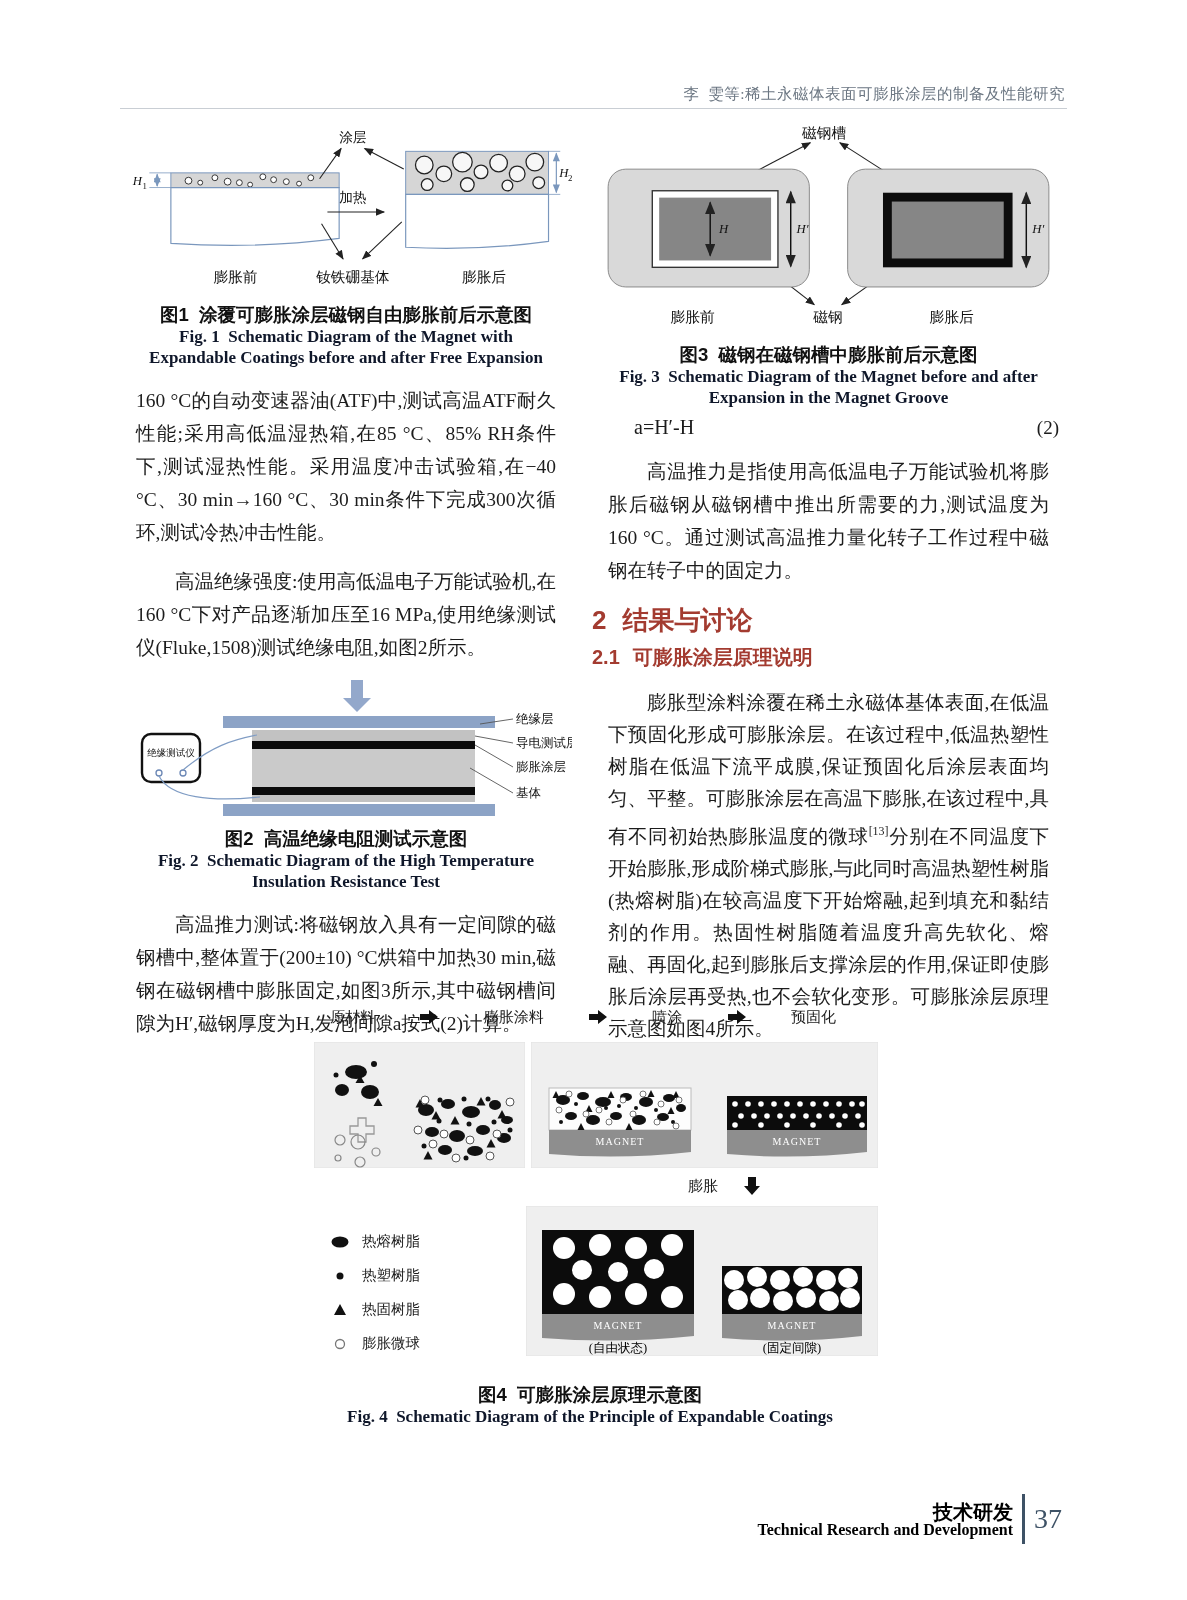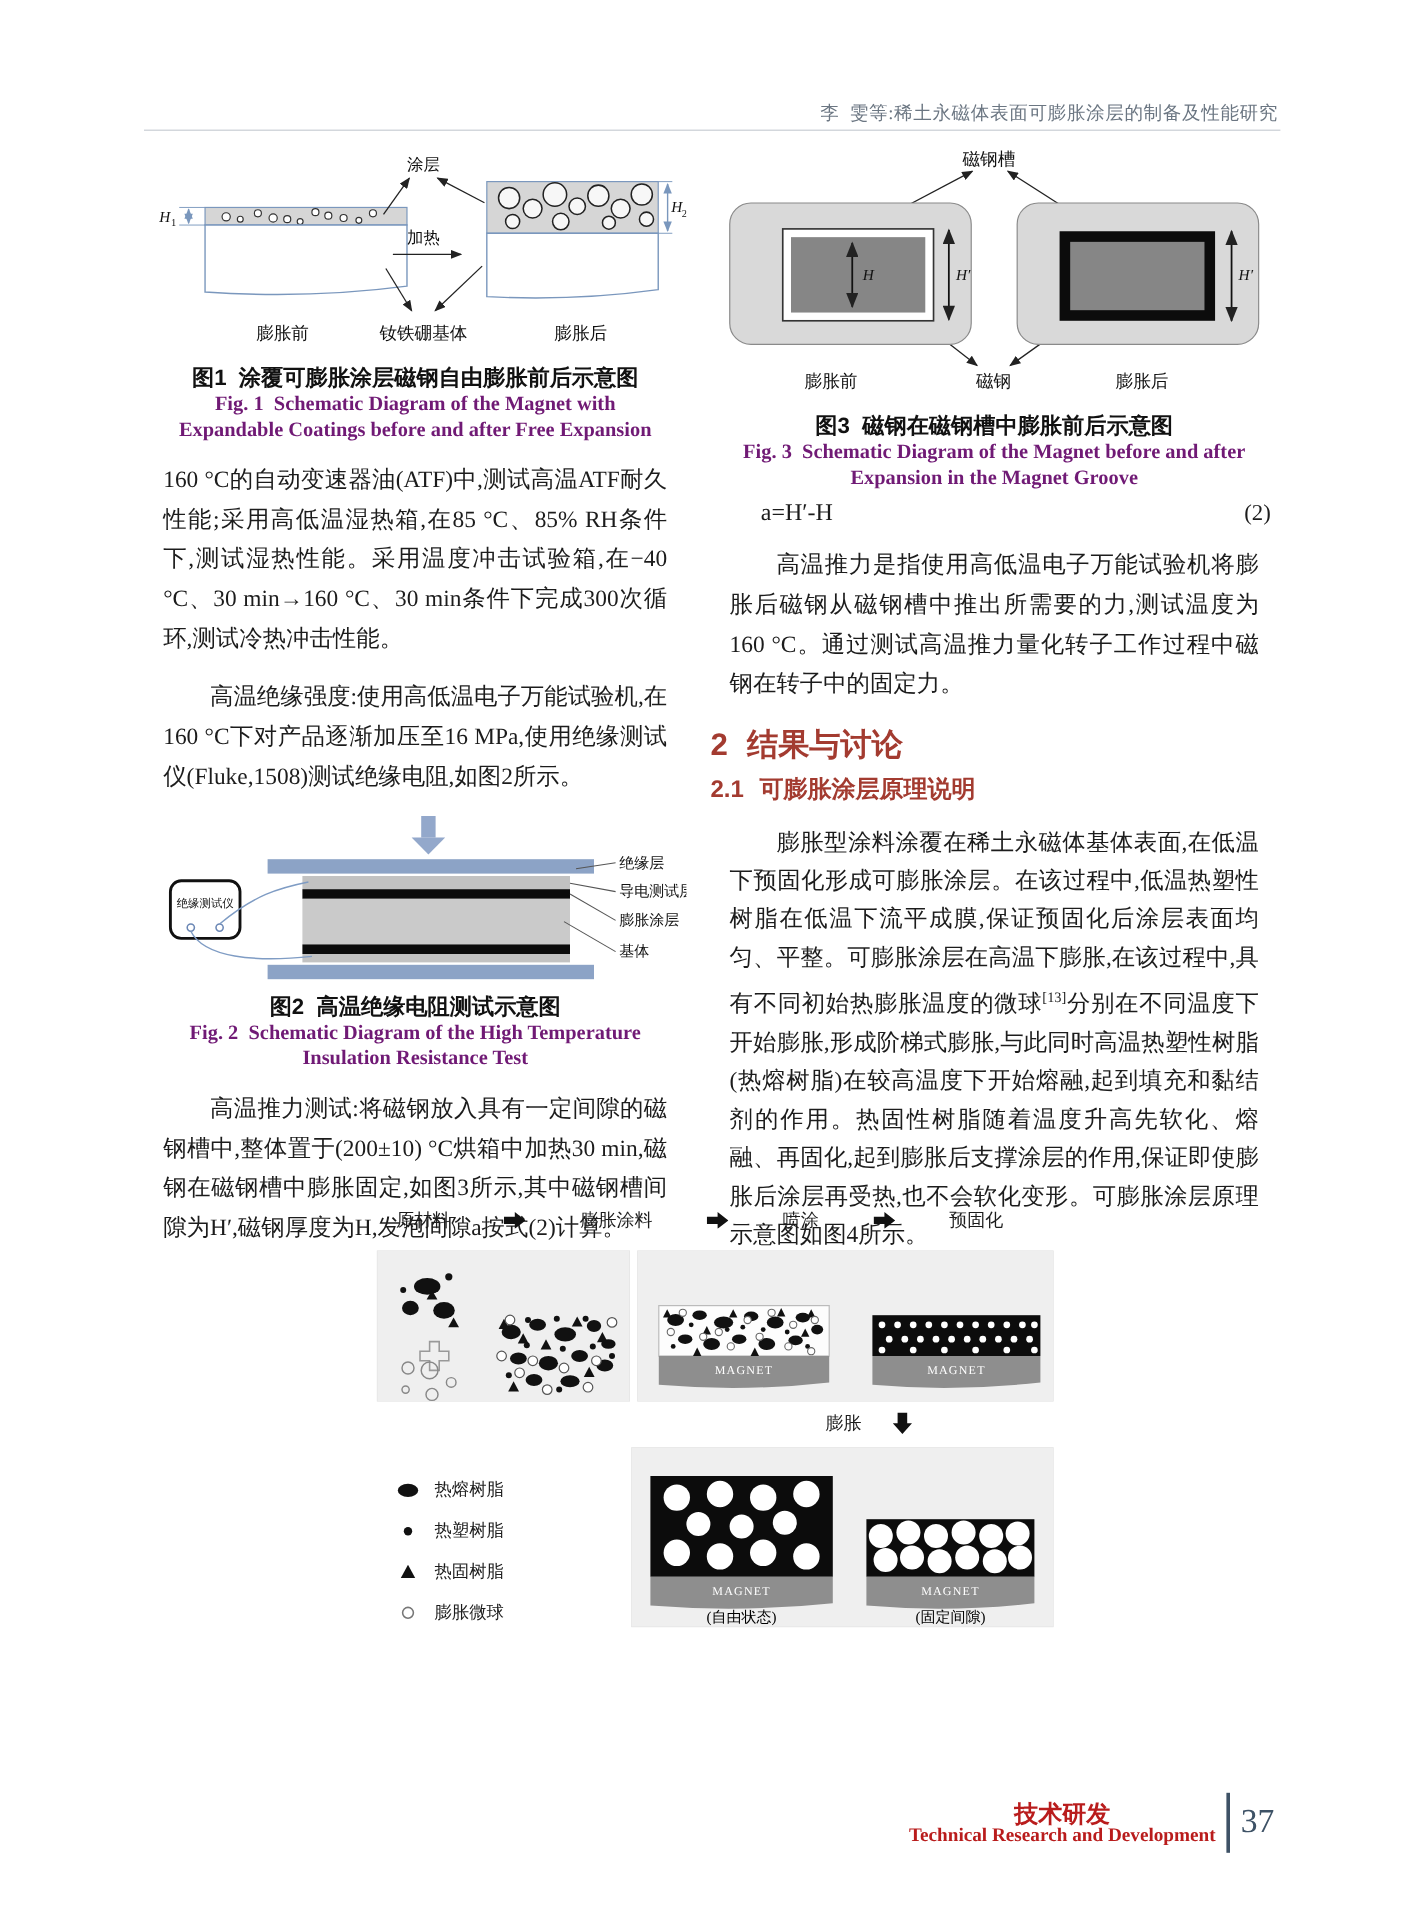--- a/index.html
+++ b/index.html
@@ -19,21 +19,21 @@
   .col-left { position:absolute; left:120px; top:122px; width:452px; }
   .col-right{ position:absolute; left:592px; top:122px; width:473px; }
 
   figure{ margin:0; }
   .fig-svg{ display:block; }
   .fig-svg text{ font-family:"Liberation Serif","DejaVu Serif",serif; fill:#111; }
   .lbl-it{ font-style:italic; }
 
   .fig-caption{ text-align:center; margin:6px 0 10px 0; }
   .cap-zh{ font-family:"Liberation Sans","DejaVu Sans",sans-serif; font-weight:bold; font-size:18.5px; line-height:22px; color:#111;}
-  .cap-en{ font-weight:bold; font-size:17px; line-height:21px; color:#701a75;}
+  .cap-en{ font-weight:bold; font-size:17px; line-height:21px; color:#0f172a;}
 
   .body-text{ font-size:19.5px; line-height:33px; text-align:justify; margin:16px; }
   .indent{ text-indent:2em; }
   sup.cite{ font-size:12px; }
 
   .equation{ display:flex; justify-content:space-between; align-items:baseline; margin:8px 0 2px 0; padding-left:42px; }
   .eq-body{ font-size:20px; }
   .eq-num{ font-style:normal; font-size:19px; padding-right:6px; }
 
   .section-heading{ display:flex; gap:16px; align-items:baseline; margin:12px 0 2px 0;
@@ -49,21 +49,21 @@
   .fig4-expand{ display:flex; gap:26px; align-items:center; padding-left:388px; margin-top:8px; height:20px;}
   .expand-label{ font-size:15px; }
   .fig4-row2{ display:flex; padding-left:14px; margin-top:10px; }
   .legend{ width:212px; padding:26px 0 0 16px; box-sizing:border-box; }
   .legend-row{ display:flex; align-items:center; gap:12px; margin-bottom:15px; }
   .legend-label{ font-size:14.5px; }
   .fig4-captions{ text-align:center; margin-top:16px; }
 
   
   .page-footer{ position:absolute; top:1494px; right:125px; display:flex; align-items:center; gap:9px; }
-  .footer-text{ text-align:center; color:#b91c1c; }
+  .footer-text{ text-align:right; color:#000000; }
   .footer-zh{ font-family:"Liberation Sans","DejaVu Sans",sans-serif; font-weight:bold; font-size:20px; line-height:22px;}
   .footer-en{ font-weight:bold; font-size:16px; line-height:14px;}
   .footer-divider{ width:3px; height:50px; background:#3e5266; }
   .footer-page{ font-size:28px; color:#3e5266; }
 </style>
 </head>
 <body>
 
 <svg width="0" height="0" style="position:absolute">
   <defs>
@@ -498,20 +498,24 @@
             <circle cx="303" cy="95" r="10"></circle>
             <circle cx="324" cy="92" r="10"></circle>
         </g>
         <path d="M196,108 L336,108 L336,130 Q266,138 196,132 Z" fill="#8e8e8e"></path>
         <text x="266" y="123" font-size="10" text-anchor="middle" fill="#fff" letter-spacing="1">MAGNET</text>
         <text x="266" y="146" font-size="12.5" text-anchor="middle">(固定间隙)</text>
       </g>
     </svg>
   </div>
 
+  <div class="fig4-captions">
+    <div class="cap-zh">图4&nbsp;&nbsp;可膨胀涂层原理示意图</div>
+    <div class="cap-en">Fig. 4&nbsp;&nbsp;Schematic Diagram of the Principle of Expandable Coatings</div>
+  </div>
 </div>
 
 <footer class="page-footer">
   <div class="footer-text">
     <div class="footer-zh">技术研发</div>
     <div class="footer-en">Technical Research and Development</div>
   </div>
   <div class="footer-divider"></div>
   <div class="footer-page">37</div>
 </footer>

